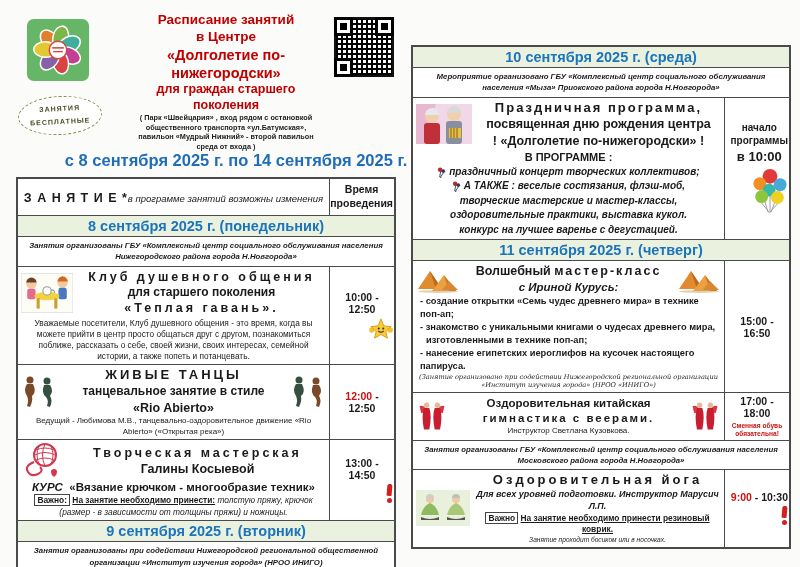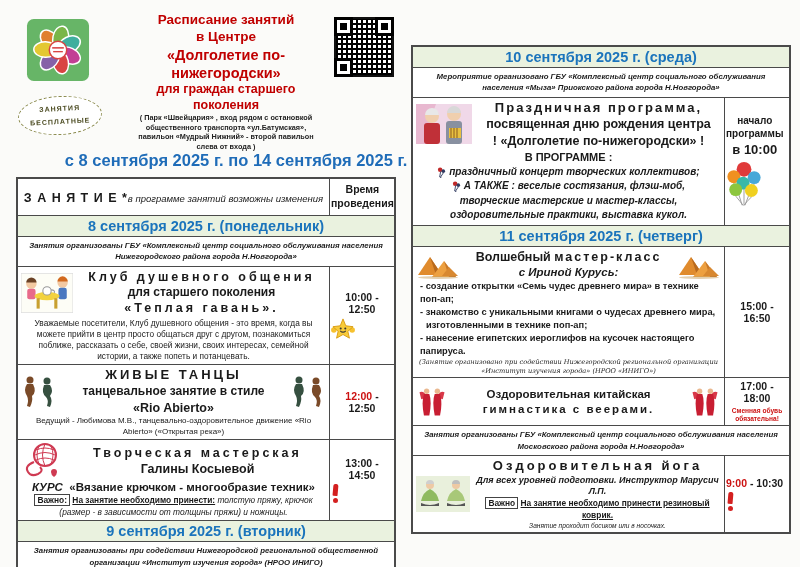--- a/index.html
+++ b/index.html
@@ -28,21 +28,21 @@
      letter-spacing:1px;line-height:1.8;transform:rotate(-3deg);background:#fff;}
   .period-row{display:flex;align-items:center;justify-content:center;gap:4px;
      margin:44px 0 5px 56px;color:#1f6cb8;font-weight:bold;font-size:16.5px;white-space:nowrap;}
 
   
   .tbl{border:2px solid #4a4a4a;background:#fff;}
   .row{display:flex;border-top:1px solid #4a4a4a;align-items:stretch;}
   .row:first-child{border-top:none;}
   .cmain{flex:1;min-width:0;padding:2px 3px;display:flex;flex-direction:column;justify-content:center;}
   .ctime{width:62px;flex:0 0 62px;border-left:1px solid #4a4a4a;display:flex;flex-direction:column;
-     align-items:flex-start;justify-content:center;gap:3px;text-align:center;
+     align-items:flex-end;justify-content:center;gap:3px;text-align:center;
      font-weight:bold;font-size:10.5px;padding:2px 1px;}
   .daterow{background:#eaf2df;color:#1b74bc;font-weight:bold;text-align:center;
      font-size:14.5px;padding:2px 0;flex:1;}
   .orgrow{flex:1;font-size:7.8px;font-style:italic;font-weight:bold;text-align:center;
      padding:3px 10px;line-height:1.45;}
   .toprow{display:flex;align-items:center;gap:4px;}
   .tcol{flex:1;text-align:center;line-height:1.3;}
   .imgbox{flex:0 0 auto;display:flex;align-items:center;justify-content:center;}
   .ls{letter-spacing:3px;font-weight:bold;}
   .ls2{letter-spacing:2px;font-weight:bold;}
@@ -88,21 +88,21 @@
           <rect x="27" y="30" width="12" height="1.6" fill="#d94343"></rect>
           <rect x="28" y="34" width="10" height="1.4" fill="#d94343"></rect>
         </svg>
       </div>
       <div class="hdr-text">
         <div class="ht1">Расписание занятий</div>
         <div class="ht2">в Центре</div>
         <div class="ht3">«Долголетие по-нижегородски»</div>
         <div class="ht4">для граждан старшего поколения</div>
         <div class="addr">( Парк «Швейцария» , вход рядом с  остановкой общественного  транспорта «ул.Батумская»,</div>
-        <div class="addr">павильон «Мудрый Нижний»  -   второй павильон слева от входа )</div>
+        <div class="addr">павильон «Мудрый Нижний»  -   второй павильон среда от входа )</div>
       </div>
       <div class="qr-wrap">
         <div class="finder f1"></div>
           <div class="finder f2"></div>
           <div class="finder f3"></div>
       </div>
     </div>
 
     <div class="badge">
       <div>ЗАНЯТИЯ</div>
@@ -310,20 +310,21 @@
             <div>
               <svg width="9" height="11" viewBox="0 0 10 12" style="display:inline-block;vertical-align:middle">
                   <circle cx="3.5" cy="3" r="2.5" fill="#c02828"></circle>
                   <circle cx="7" cy="4.5" r="2" fill="#303a60"></circle>
                   <path d="M4 5 L3 11 M7 6.5 L4 11 M3 11 l2 1" stroke="#303a60" fill="none"></path>
                 </svg>
               <span>А ТАКЖЕ : веселые состязания, флэш-моб,</span>
             </div>
             <div>творческие мастерские  и  мастер-классы,</div>
             <div>оздоровительные практики, выставка кукол.</div>
+            <div>конкурс на лучшее варенье с дегустацией.</div>
           </div>
         </div>
         <div class="ctime">
           <div style="font-size:10px;line-height:1.35">
             <div>начало</div>
             <div>программы</div>
             <div style="font-size:13px">в 10:00</div>
           </div>
           <svg width="36" height="48" viewBox="0 0 38 52">
             <path d="M19 17 L19 48 M8 24 Q14 36 17 48 M30 25 Q24 36 20 48 M10 38 Q15 44 18 48 M27 39 Q22 44 19 48" stroke="#999" fill="none"></path>
@@ -391,20 +392,21 @@
                   <circle cx="10" cy="7" r="3" fill="#eab890"></circle>
                   <path d="M7 10 q-3 10 0 24 l6 0 q3 -16 0 -24 z" fill="#c81e32"></path>
                 <path d="M30 8 a6 6 0 0 0 -8 6 l6 2 z" fill="#d83848"></path>
                   <circle cx="22" cy="7" r="3" fill="#eab890"></circle>
                   <path d="M25 10 q3 10 0 24 l-6 0 q-3 -16 0 -24 z" fill="#c81e32"></path>
               </svg>
             </div>
             <div class="tcol">
               <div class="b" style="font-size:11.5px">Оздоровительная  китайская</div>
               <div class="ls2" style="font-size:11.5px">гимнастика с веерами.</div>
+              <div style="font-size:8px">Инструктор Светлана Кузовкова.</div>
             </div>
             <div class="imgbox">
               <svg width="32" height="34" viewBox="0 0 32 38">
                 <path d="M2 8 a6 6 0 0 1 8 6 l-6 2 z" fill="#d83848"></path>
                   <circle cx="10" cy="7" r="3" fill="#eab890"></circle>
                   <path d="M7 10 q-3 10 0 24 l6 0 q3 -16 0 -24 z" fill="#c81e32"></path>
                 <path d="M30 8 a6 6 0 0 0 -8 6 l6 2 z" fill="#d83848"></path>
                   <circle cx="22" cy="7" r="3" fill="#eab890"></circle>
                   <path d="M25 10 q3 10 0 24 l-6 0 q-3 -16 0 -24 z" fill="#c81e32"></path>
               </svg>

